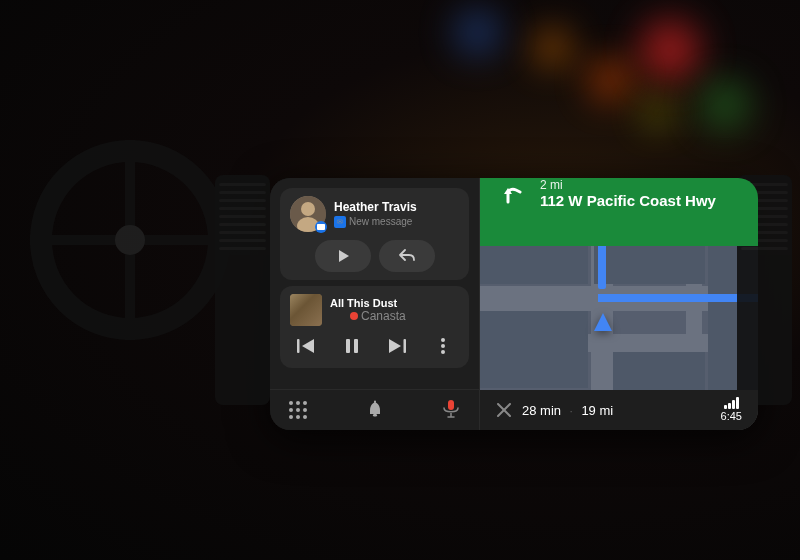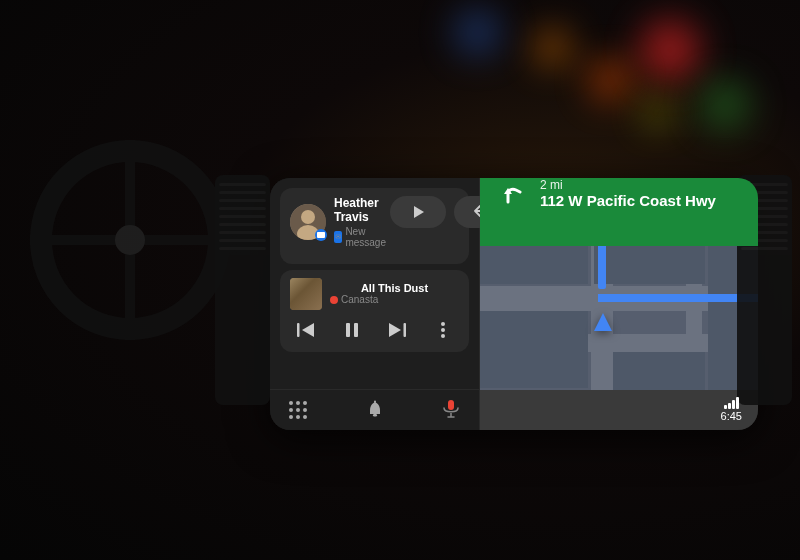--- a/index.html
+++ b/index.html
@@ -51,20 +51,21 @@
       border-right: 1px solid #2a2a2a;
     }
 
     
     .message-card {
       background: #2a2a2a;
       border-radius: 12px;
       margin: 10px 10px 6px 10px;
       padding: 8px 10px;
       display: flex;
+      flex-direction: column;
     }
 
     .message-header {
       display: flex;
       align-items: center;
       gap: 8px;
       margin-bottom: 8px;
     }
 
     .avatar {
@@ -145,21 +146,20 @@
       justify-content: center;
       cursor: pointer;
     }
 
     
     .music-card {
       background: #2a2a2a;
       border-radius: 12px;
       margin: 0 10px 6px 10px;
       padding: 8px 10px;
-      text-align: center;
     }
 
     .music-header {
       display: flex;
       align-items: center;
       gap: 8px;
       margin-bottom: 6px;
     }
 
     .album-art {
@@ -195,23 +195,24 @@
     }
 
     .song-title {
       color: #ffffff;
       font-size: 11px;
       font-weight: 600;
     }
 
     .artist-name {
       color: #888888;
-      font-size: 10px;
-      display: flex;
-      align-items: center;
+      font-size: 12px;
+      display: flex;
+      align-items: center;
+      margin-left: 20px;
     }
 
     .music-controls {
       display: flex;
       align-items: center;
       justify-content: space-between;
       padding: 0 2px;
     }
 
     .ctrl-btn {
@@ -608,20 +609,31 @@
       <div style="position:absolute;top:0;right:0;width:18%;height:100%;background:#4e5868;"></div>
       <div style="position:absolute;top:calc(35% + 25px);left:0;width:39%;height:calc(64% - 25px);background:#4e5868;"></div>
       <div style="position:absolute;top:calc(65% + 18px);right:19%;left:calc(40% + 22px);height:calc(35% - 18px);background:#4e5868;"></div>
 
       <div class="route-line"></div>
       <div class="route-line-h"></div>
 
       <div class="nav-car-arrow"></div>
     </div>
 
+    <div class="eta-bar">
+      <div class="eta-close">
+        <svg width="14" height="14" viewBox="0 0 14 14">
+          <line x1="1" y1="1" x2="13" y2="13" stroke="#888" stroke-width="2" stroke-linecap="round"></line>
+          <line x1="13" y1="1" x2="1" y2="13" stroke="#888" stroke-width="2" stroke-linecap="round"></line>
+        </svg>
+      </div>
+      <span class="eta-text">28 min</span>
+      <span class="eta-separator">·</span>
+      <span class="eta-text">19 mi</span>
+    </div>
 
     <div class="status-bar">
       <div class="signal-bars">
         <div class="signal-bar" style="height:4px;"></div>
         <div class="signal-bar" style="height:6px;"></div>
         <div class="signal-bar" style="height:9px;"></div>
         <div class="signal-bar" style="height:12px;"></div>
       </div>
       <div style="color:#fff;font-size:11px;font-weight:500;">6:45</div>
     </div>

